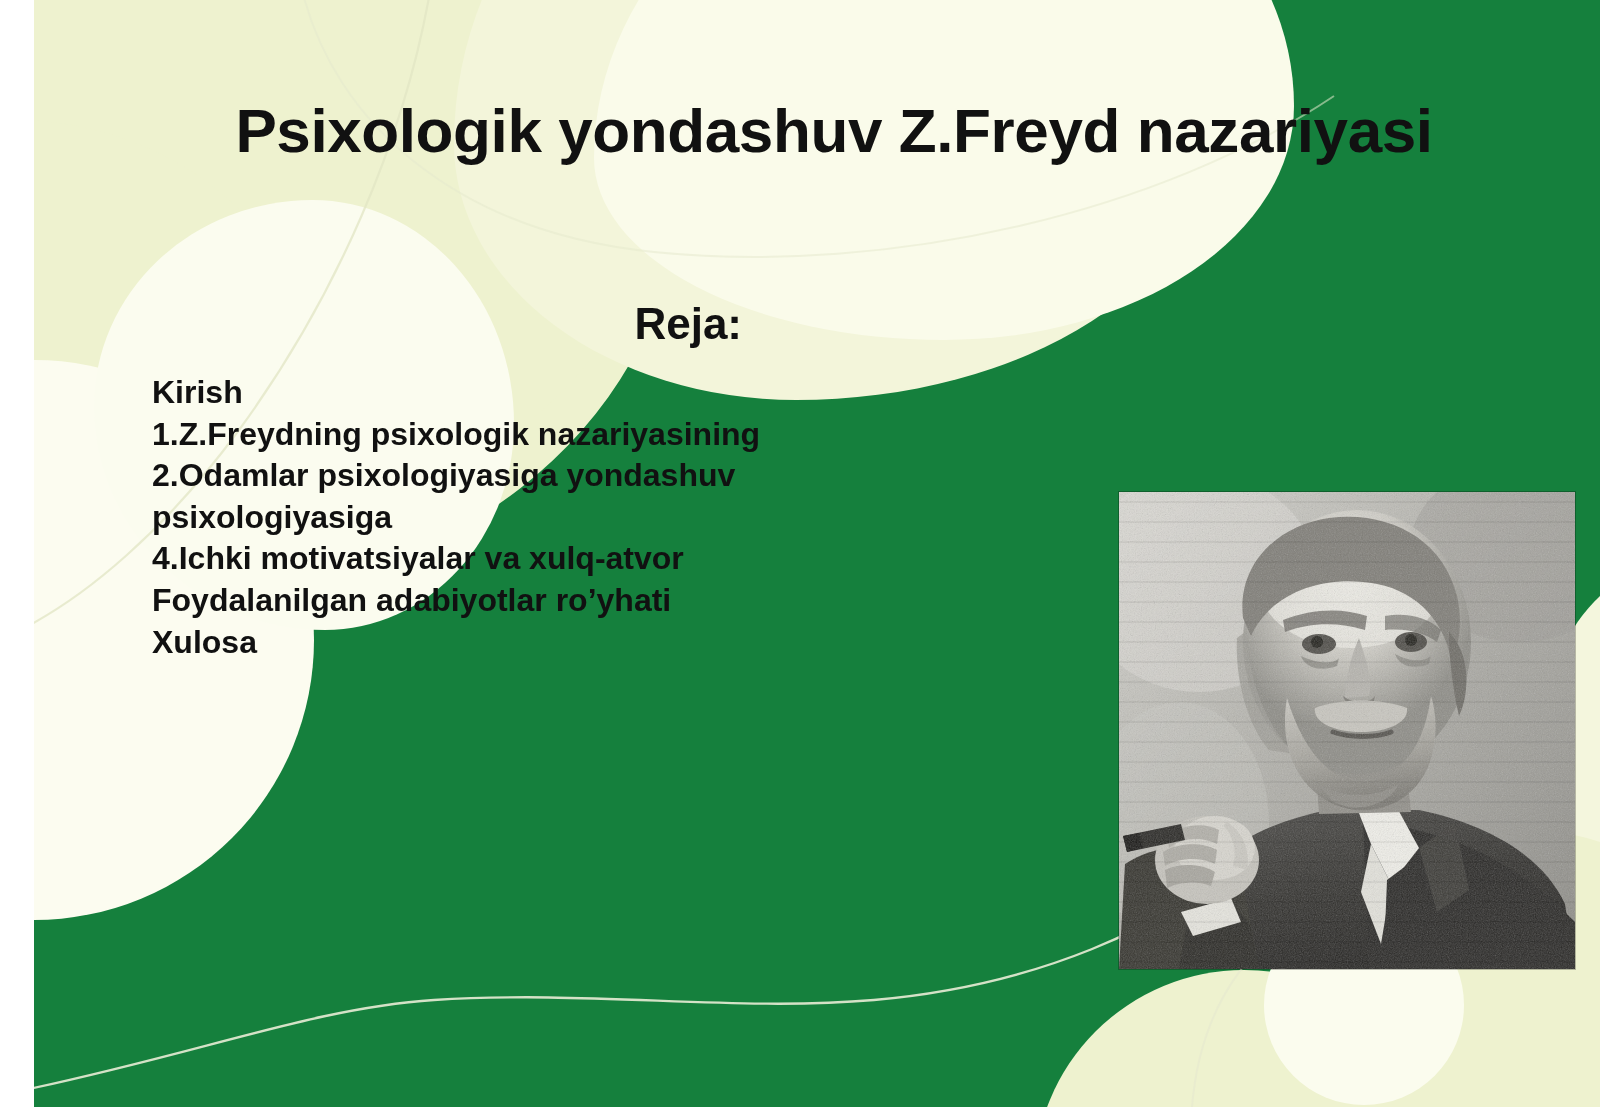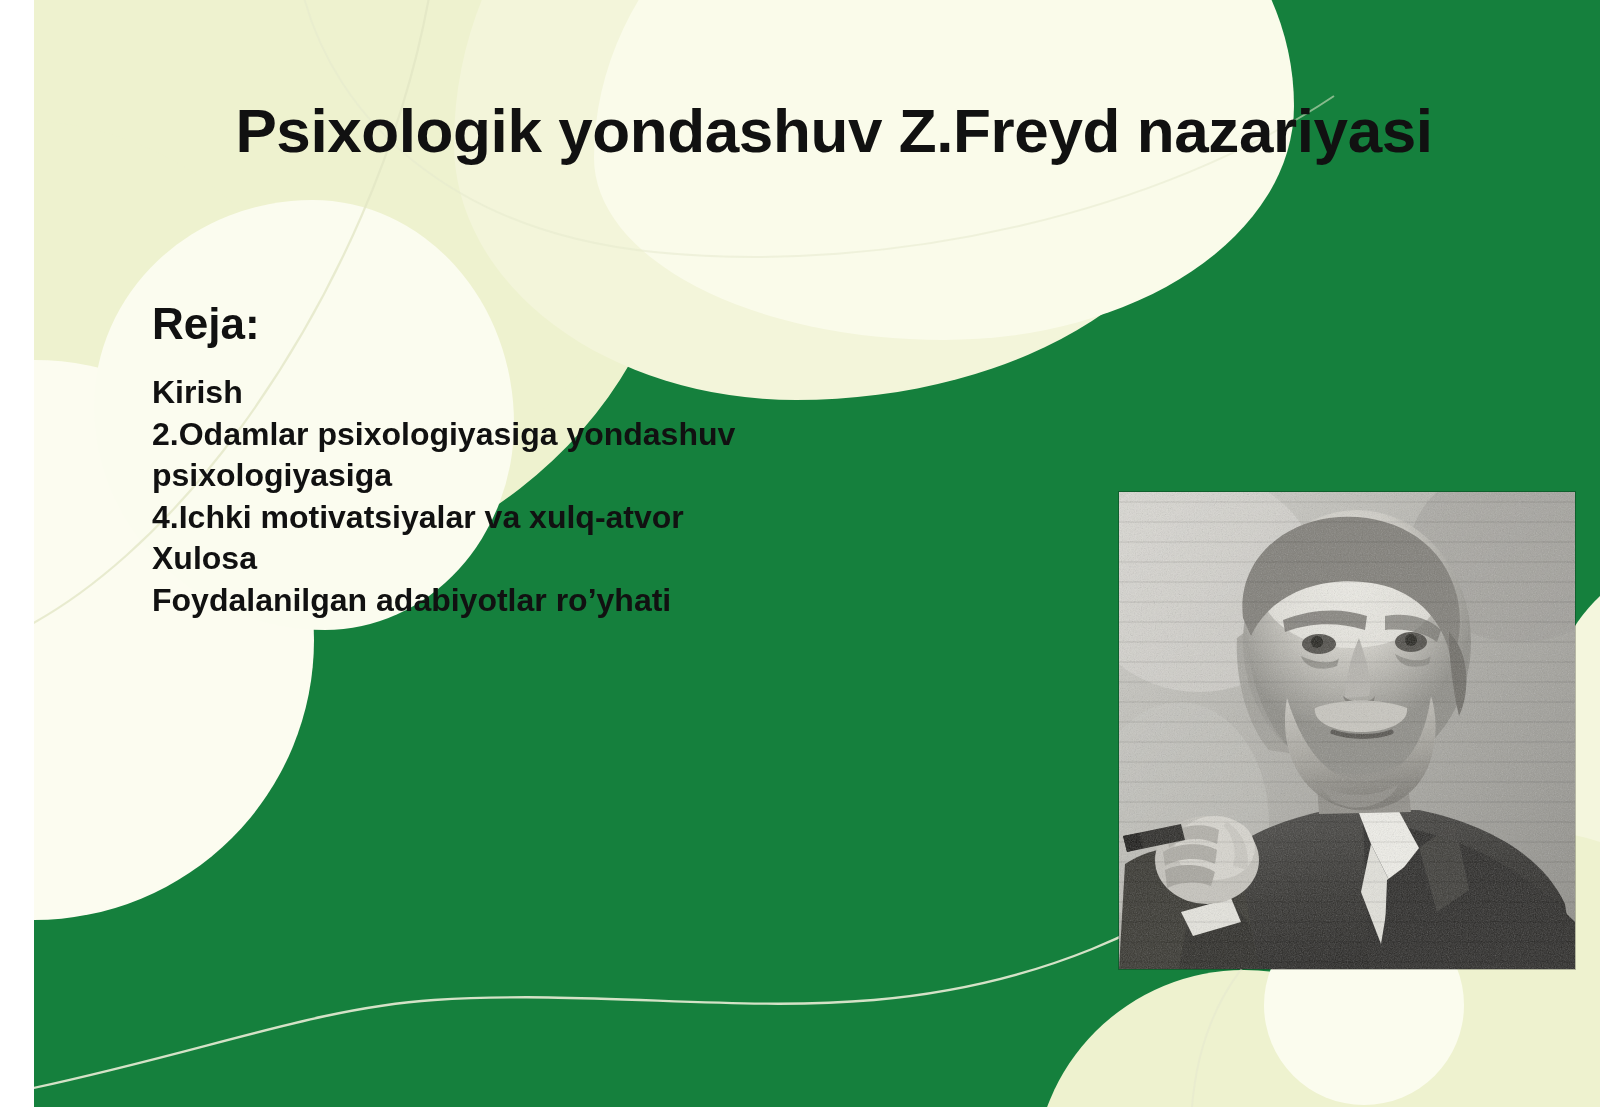--- a/index.html
+++ b/index.html
@@ -142,21 +142,21 @@
     letter-spacing: -0.4px;
     color: #111111;
     line-height: 1.05;
   }
 
   .reja-heading {
     position: absolute;
     left: 118px;
     top: 300px;
     width: 1180px;
-    text-align: left;
+    text-align: right;
     font-size: 44px;
     font-weight: bold;
     color: #111111;
     line-height: 1.1;
   }
   
   .reja-heading { padding-right: 590px; box-sizing: border-box; }
 
   .outline {
     position: absolute;
@@ -216,25 +216,26 @@
       <path d="M 1158 1107 C 1166 1010 1212 940 1292 902" fill="none" stroke="#e7eace" stroke-width="2" opacity="0.7"></path>
     </svg>
   </div>
 
   <div class="slide-title">Psixologik yondashuv Z.Freyd nazariyasi</div>
 
   <div class="reja-heading">Reja:</div>
 
   <div class="outline">
     <span class="line">Kirish</span>
+    <span class="line">1.Z.Freydning psixologik nazariyasining</span>
     <span class="line">2.Odamlar psixologiyasiga yondashuv</span>
     <span class="line">psixologiyasiga</span>
     <span class="line">4.Ichki motivatsiyalar va xulq-atvor</span>
+    <span class="line">Foydalanilgan adabiyotlar ro’yhati</span>
     <span class="line">Xulosa</span>
-    <span class="line">Foydalanilgan adabiyotlar ro’yhati</span>
   </div>
 
   <div class="portrait">
     <svg viewBox="0 0 456 477" preserveAspectRatio="none" aria-hidden="true">
       <defs>
 
         <filter id="grain" x="0" y="0" width="100%" height="100%">
           <feTurbulence type="fractalNoise" baseFrequency="0.85" numOctaves="4" seed="7" result="n"></feTurbulence>
           <feColorMatrix in="n" type="saturate" values="0" result="ng"></feColorMatrix>
           <feComponentTransfer in="ng" result="nc">

